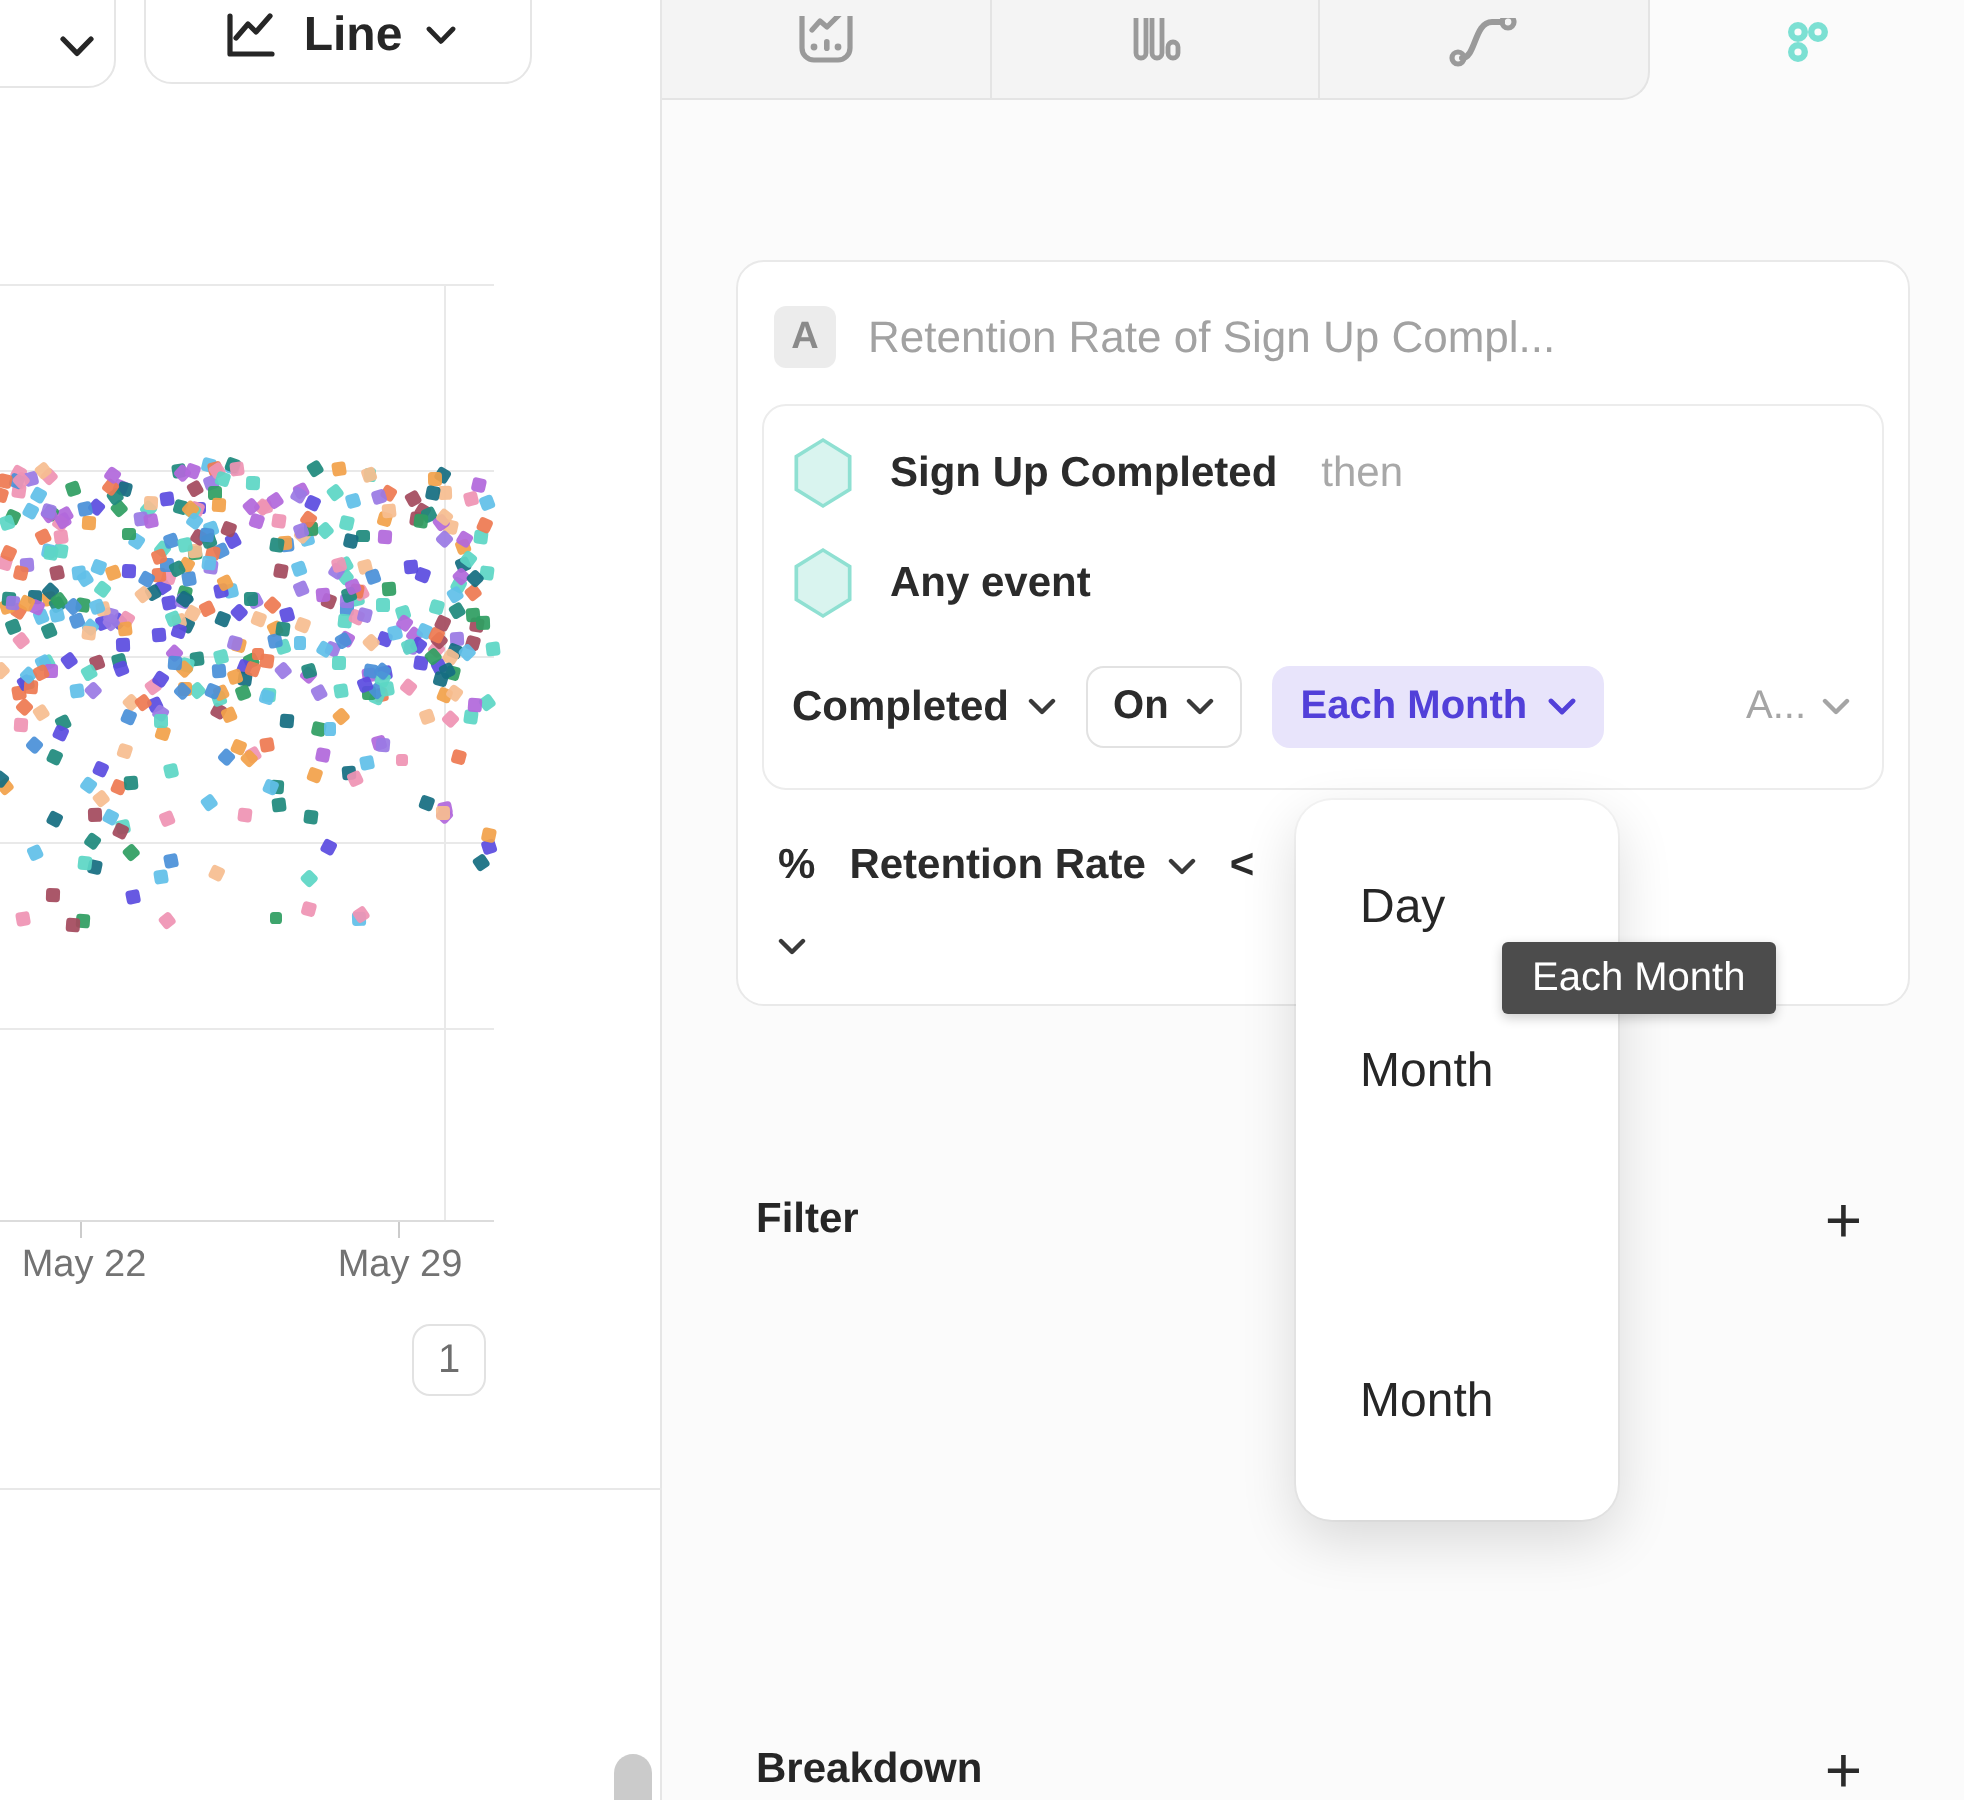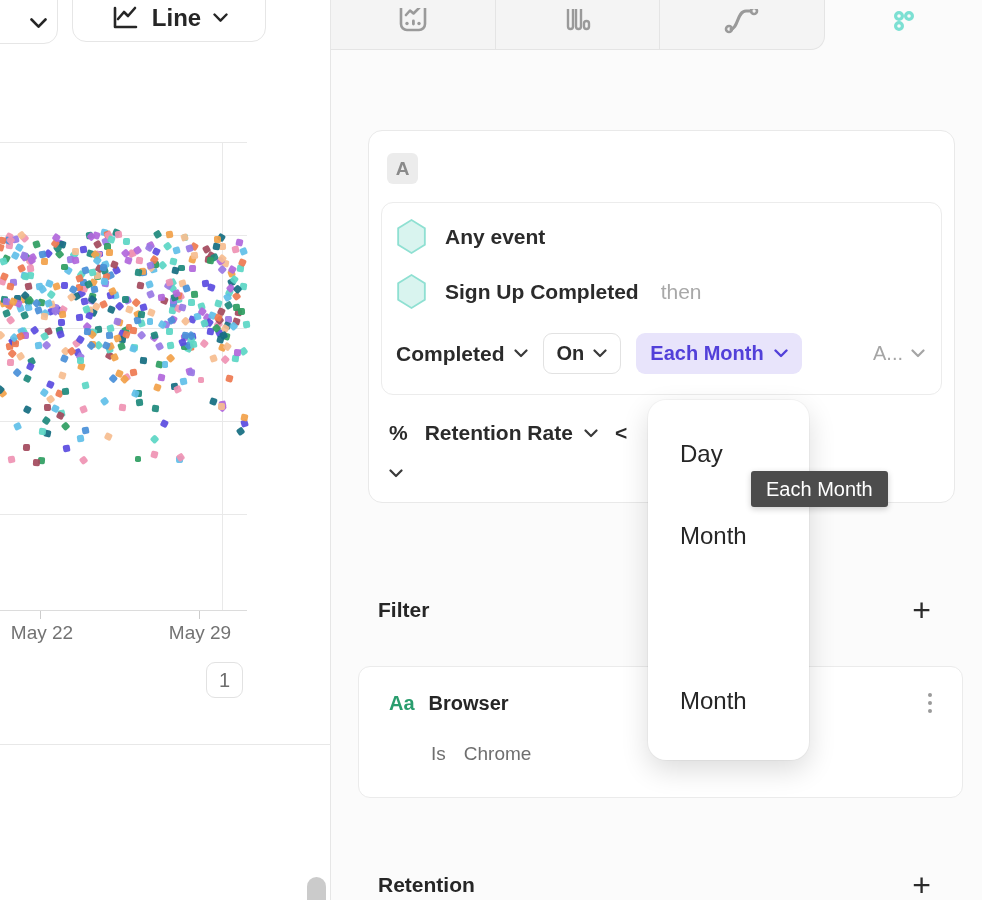--- a/index.html
+++ b/index.html
@@ -616,36 +616,37 @@
         <circle cx="10" cy="5" r="3.4" fill="none" stroke="#7ce0d3" stroke-width="3.2"></circle>
         <circle cx="20" cy="5" r="3.4" fill="none" stroke="#7ce0d3" stroke-width="3.2"></circle>
         <circle cx="10" cy="15" r="3.4" fill="none" stroke="#7ce0d3" stroke-width="3.2"></circle>
       </svg>
     </span>
   </div>
 
   <div class="query-card">
     <div class="title-row">
       <span class="a-badge">A</span>
+      <span class="card-title">Retention Rate of Sign Up Compl...</span>
     </div>
 
     <div class="events-card">
+      <div class="event-row">
+        <span class="hex-outer">
+            <span class="hex-inner"></span>
+          </span>
+        <span class="event-name">Sign Up Completed</span>
+        <span class="event-suffix">then</span>
+      </div>
       <div class="event-row">
         <span class="hex-outer">
             <span class="hex-inner"></span>
           </span>
         <span class="event-name">Any event</span>
         <span class="event-suffix"></span>
-      </div>
-      <div class="event-row">
-        <span class="hex-outer">
-            <span class="hex-inner"></span>
-          </span>
-        <span class="event-name">Sign Up Completed</span>
-        <span class="event-suffix">then</span>
       </div>
 
       <div class="controls-row">
         <span class="ctl-text">
           <span>Completed</span>
           <svg width="14" height="9" viewBox="0 0 14 9">
               <polyline points="1.5,1.5 7,7 12.5,1.5" fill="none" stroke="#3a3a3a" stroke-width="2.2" stroke-linecap="round" stroke-linejoin="round"></polyline>
             </svg>
         </span>
         <span class="btn-on">
@@ -683,38 +684,23 @@
           <polyline points="1.5,1.5 7,7 12.5,1.5" fill="none" stroke="#3a3a3a" stroke-width="2.2" stroke-linecap="round" stroke-linejoin="round"></polyline>
         </svg>
     </div>
   </div>
 
   <div class="section-head" style="top:597px">
     <span class="section-title">Filter</span>
     <span class="plus-btn">+</span>
   </div>
 
-  <div class="filter-card">
-    <div class="filter-row1">
-      <span class="aa-icon">Aa</span>
-      <span class="filter-name">Browser</span>
-      <span class="kebab">
-          <i></i>
-          <i></i>
-          <i></i>
-        </span>
-    </div>
-    <div class="filter-row2">
-      <span>Is</span>
-      <span>Chrome</span>
-    </div>
-  </div>
 
   <div class="section-head" style="top:872px">
-    <span class="section-title">Retention</span>
+    <span class="section-title">Breakdown</span>
     <span class="plus-btn">+</span>
   </div>
 
   <div class="popup">
     <div class="popup-item" style="top: 40px;">Day</div>
     <div class="popup-item" style="top: 122px;">Month</div>
     <div class="popup-item" style="top: 287px;">Month</div>
   </div>
 
   <div class="tooltip">Each Month</div>

